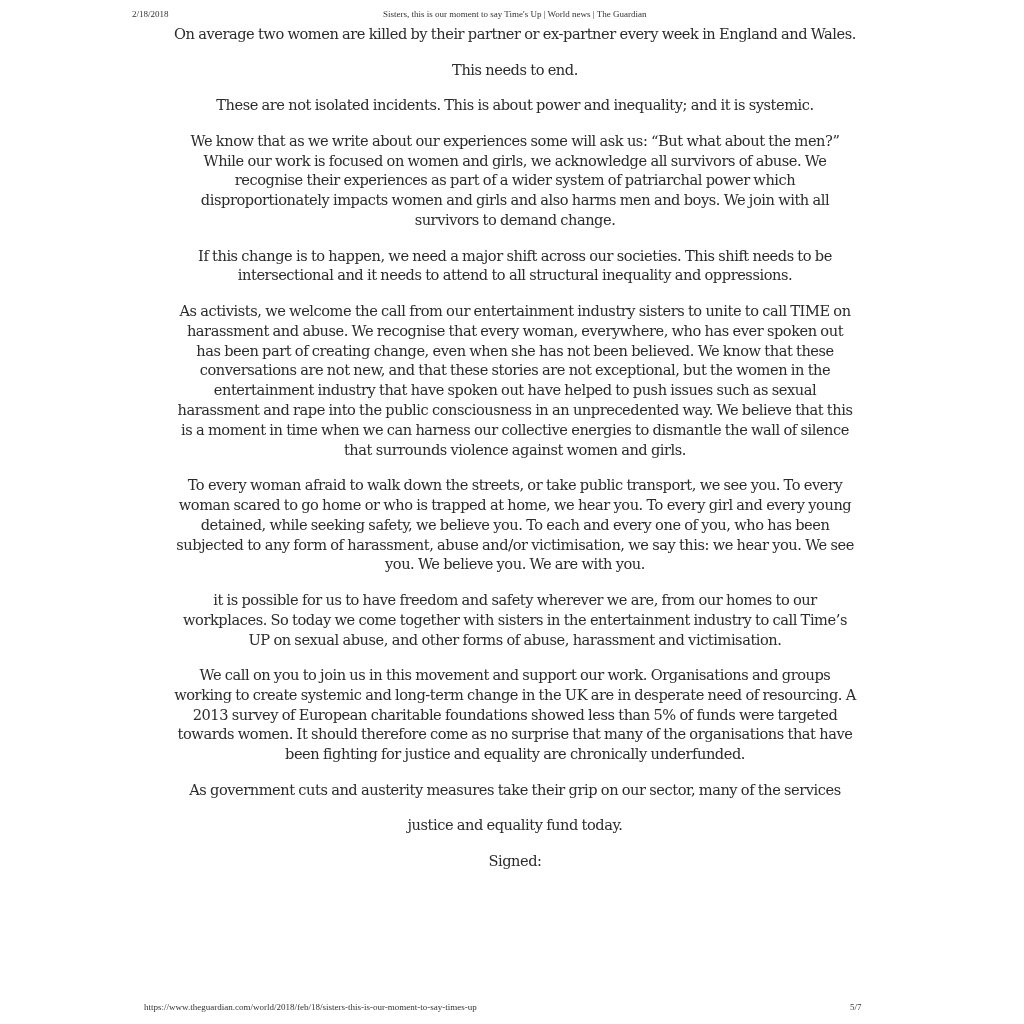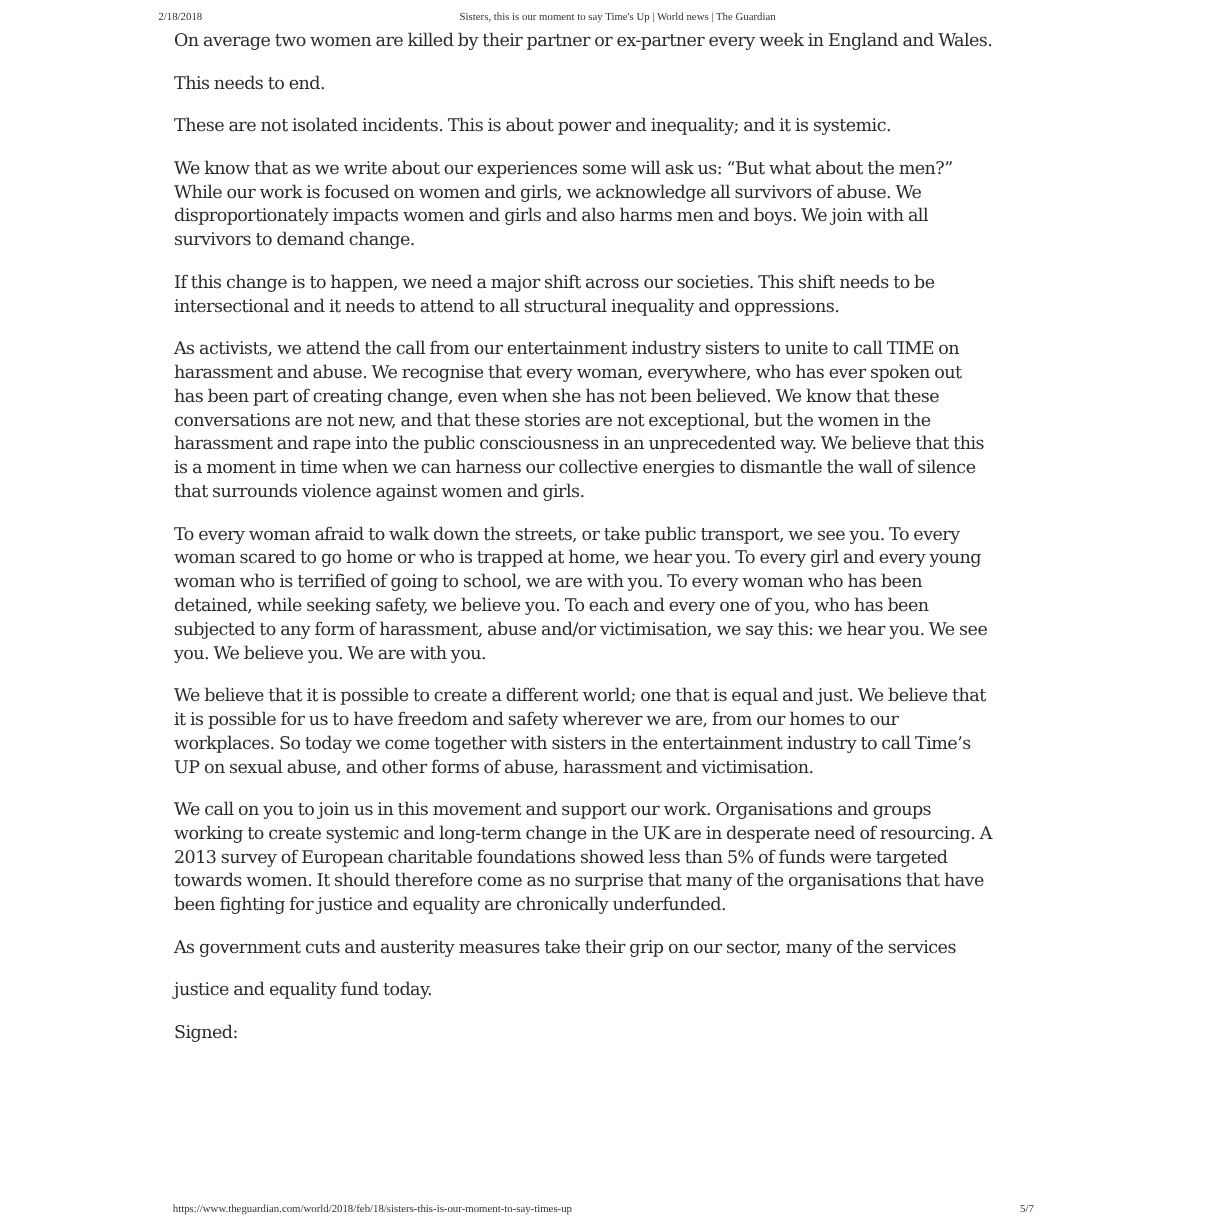--- a/index.html
+++ b/index.html
@@ -19,20 +19,21 @@
     position: absolute;
     left: 145px;
     top: 24px;
     width: 740px;
     font-family: "DejaVu Serif", "Liberation Serif", serif;
     font-size: 14.6px;
     line-height: 19.8px;
     color: #2b2b2b;
     letter-spacing: -0.45px;
     word-spacing: -0.5px;
+    text-align: center;
   }
   .para { margin: 0 0 15.8px 0; }
   .line { display: block; white-space: nowrap; }
 </style>
 </head>
 <body>
 
 <div class="hdr hdr-date">2/18/2018</div>
 <div class="hdr hdr-title">Sisters, this is our moment to say Time's Up | World news | The Guardian</div>
 
@@ -42,46 +43,46 @@
   </p>
   <p class="para">
     <span class="line">This needs to end.</span>
   </p>
   <p class="para">
     <span class="line">These are not isolated incidents. This is about power and inequality; and it is systemic.</span>
   </p>
   <p class="para">
     <span class="line">We know that as we write about our experiences some will ask us: “But what about the men?”</span>
     <span class="line">While our work is focused on women and girls, we acknowledge all survivors of abuse. We</span>
+    <span class="line">recognise their experiences as part of a wider system of patriarchal power which</span>
     <span class="line">disproportionately impacts women and girls and also harms men and boys. We join with all</span>
     <span class="line">survivors to demand change.</span>
   </p>
   <p class="para">
     <span class="line">If this change is to happen, we need a major shift across our societies. This shift needs to be</span>
     <span class="line">intersectional and it needs to attend to all structural inequality and oppressions.</span>
   </p>
   <p class="para">
-    <span class="line">As activists, we attend the call from our entertainment industry sisters to unite to call TIME on</span>
+    <span class="line">As activists, we welcome the call from our entertainment industry sisters to unite to call TIME on</span>
     <span class="line">harassment and abuse. We recognise that every woman, everywhere, who has ever spoken out</span>
     <span class="line">has been part of creating change, even when she has not been believed. We know that these</span>
     <span class="line">conversations are not new, and that these stories are not exceptional, but the women in the</span>
+    <span class="line">entertainment industry that have spoken out have helped to push issues such as sexual</span>
     <span class="line">harassment and rape into the public consciousness in an unprecedented way. We believe that this</span>
     <span class="line">is a moment in time when we can harness our collective energies to dismantle the wall of silence</span>
     <span class="line">that surrounds violence against women and girls.</span>
   </p>
   <p class="para">
     <span class="line">To every woman afraid to walk down the streets, or take public transport, we see you. To every</span>
     <span class="line">woman scared to go home or who is trapped at home, we hear you. To every girl and every young</span>
-    <span class="line">woman who is terrified of going to school, we are with you. To every woman who has been</span>
     <span class="line">detained, while seeking safety, we believe you. To each and every one of you, who has been</span>
     <span class="line">subjected to any form of harassment, abuse and/or victimisation, we say this: we hear you. We see</span>
     <span class="line">you. We believe you. We are with you.</span>
   </p>
   <p class="para">
-    <span class="line">We believe that it is possible to create a different world; one that is equal and just. We believe that</span>
     <span class="line">it is possible for us to have freedom and safety wherever we are, from our homes to our</span>
     <span class="line">workplaces. So today we come together with sisters in the entertainment industry to call Time’s</span>
     <span class="line">UP on sexual abuse, and other forms of abuse, harassment and victimisation.</span>
   </p>
   <p class="para">
     <span class="line">We call on you to join us in this movement and support our work. Organisations and groups</span>
     <span class="line">working to create systemic and long-term change in the UK are in desperate need of resourcing. A</span>
     <span class="line">2013 survey of European charitable foundations showed less than 5% of funds were targeted</span>
     <span class="line">towards women. It should therefore come as no surprise that many of the organisations that have</span>
     <span class="line">been fighting for justice and equality are chronically underfunded.</span>

